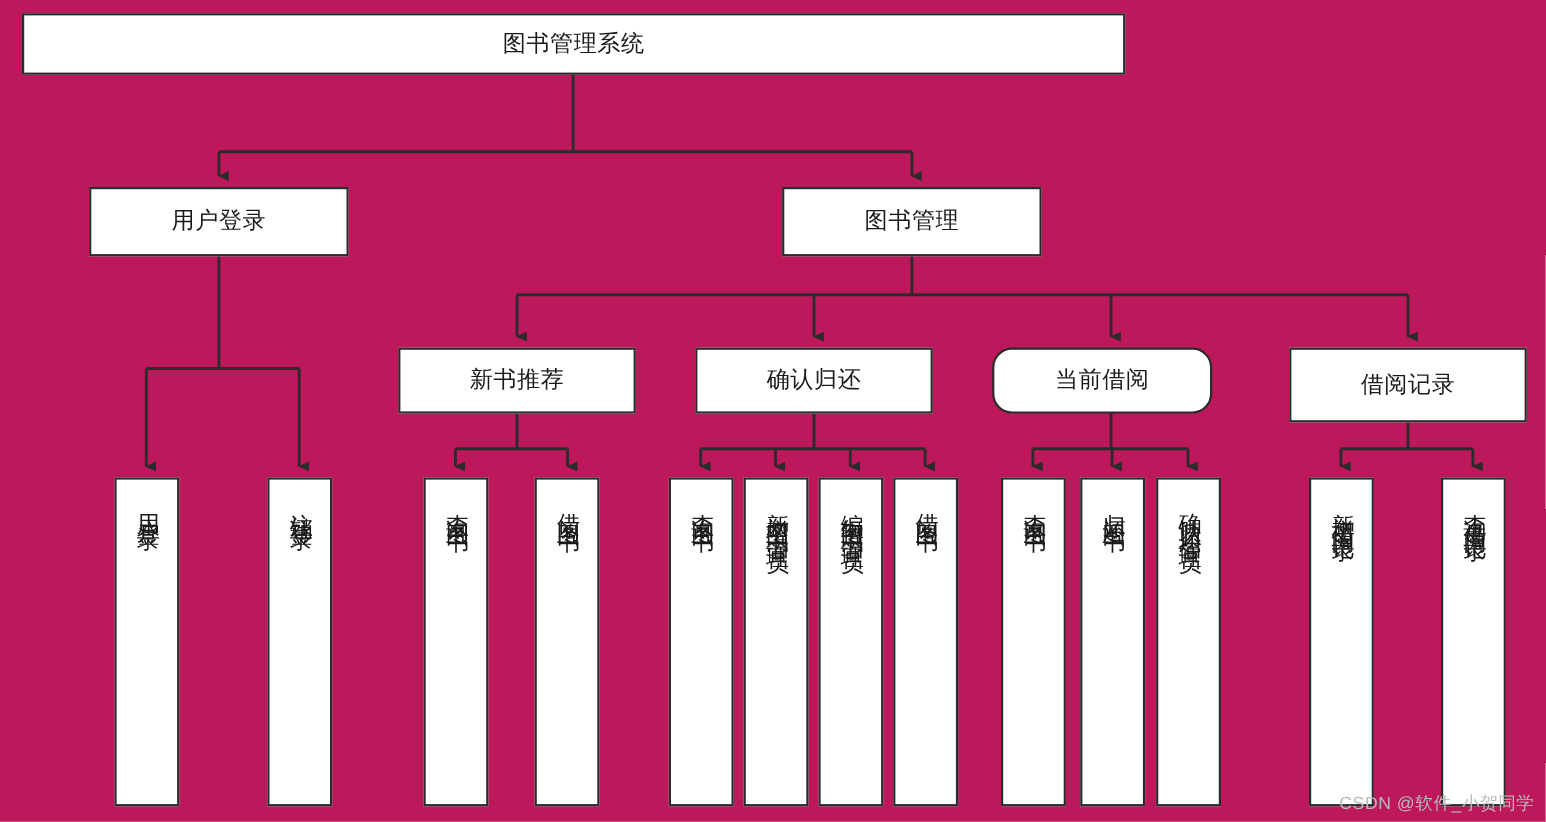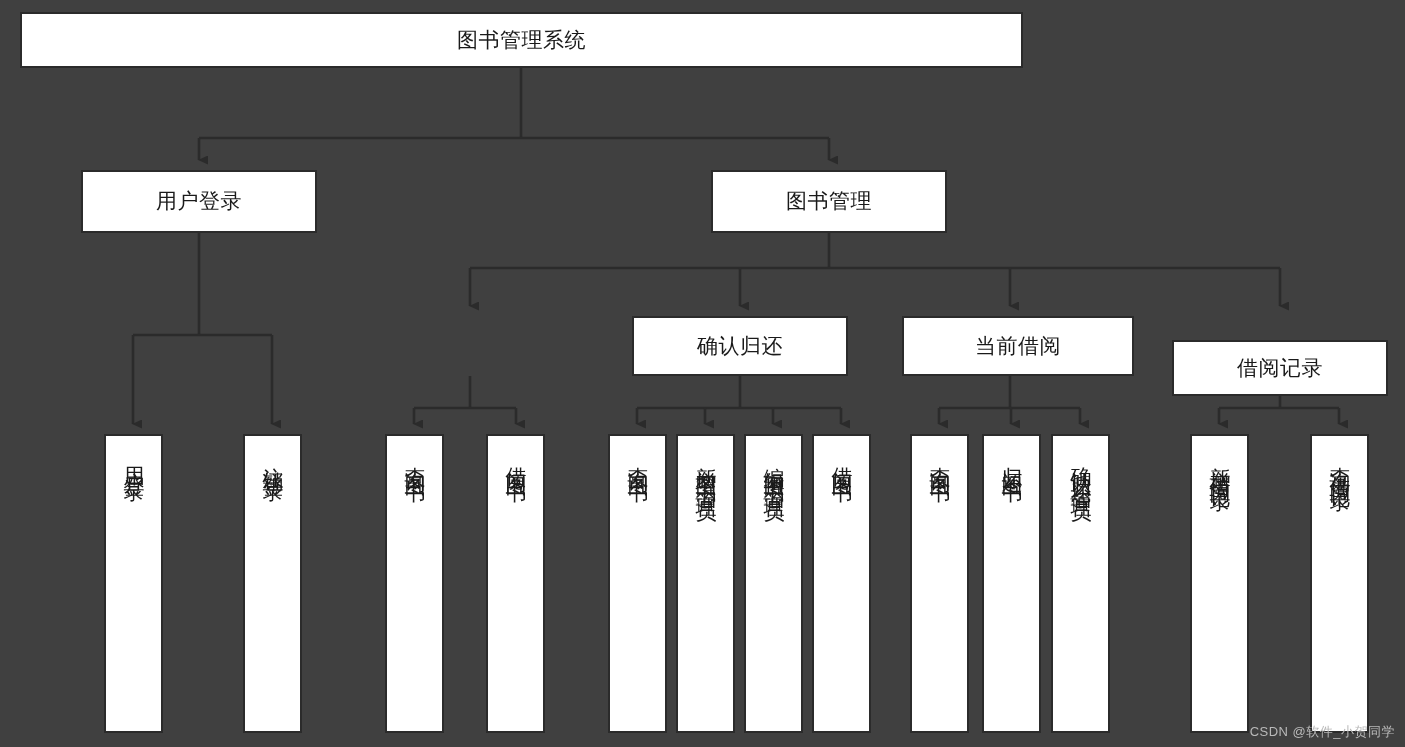--- a/index.html
+++ b/index.html
@@ -10,21 +10,21 @@
   body {
     width: 1405px;
     height: 747px;
     font-family: "Liberation Sans", sans-serif;
     overflow: hidden;
   }
   #diagram-root {
     position: relative;
     width: 1405px;
     height: 747px;
-    background: #404040;
+    background: #be185d;
   }
   svg.diagram-canvas {
     position: absolute;
     left: 0;
     top: 0;
     width: 1405px;
     height: 747px;
   }
   .node-box {
     position: absolute;
@@ -54,21 +54,21 @@
     text-orientation: upright;
     white-space: nowrap;
     letter-spacing: 5px;
     font-size: 21px;
   }
   .watermark {
     position: absolute;
     right: 10px;
     bottom: 6px;
     font-family: "Liberation Sans", sans-serif;
-    font-size: 13px;
+    font-size: 16px;
     color: #b9b9b9;
     white-space: nowrap;
     pointer-events: none;
     letter-spacing: 0.5px;
   }
 </style>
 </head>
 <body>
 
 <div id="diagram-root">
@@ -139,27 +139,30 @@
     <span class="node-label">图书管理系统</span>
   </div>
 
   <div class="node-box" style="left:81px; top:170px; width:236px; height:63px;">
     <span class="node-label">用户登录</span>
   </div>
   <div class="node-box" style="left:711px; top:170px; width:236px; height:63px;text-align:right;">
     <span class="node-label">图书管理</span>
   </div>
 
+  <div class="node-box" style="left:362px; top:316px; width:216px; height:60px;">
+    <span class="node-label">新书推荐</span>
+  </div>
   <div class="node-box" style="left:632px; top:316px; width:216px; height:60px;">
     <span class="node-label">确认归还</span>
   </div>
-  <div class="node-box" style="left:902px; top:316px; width:232px; height:60px;">
+  <div class="node-box" style="left:902px; top:316px; width:200px; height:60px;border-radius:18px;">
     <span class="node-label">当前借阅</span>
   </div>
-  <div class="node-box" style="left:1172px; top:316px; width:216px; height:56px;margin-top:24px;">
+  <div class="node-box" style="left:1172px; top:316px; width:216px; height:68px;">
     <span class="node-label">借阅记录</span>
   </div>
 
   <div class="node-box vertical" style="left:104px; top:434px; width:59px; height:299px;">
     <span class="node-label">用户登录</span>
   </div>
   <div class="node-box vertical" style="left:243px; top:434px; width:59px; height:299px;">
     <span class="node-label">注销登录</span>
   </div>
   <div class="node-box vertical" style="left:385px; top:434px; width:59px; height:299px;">

